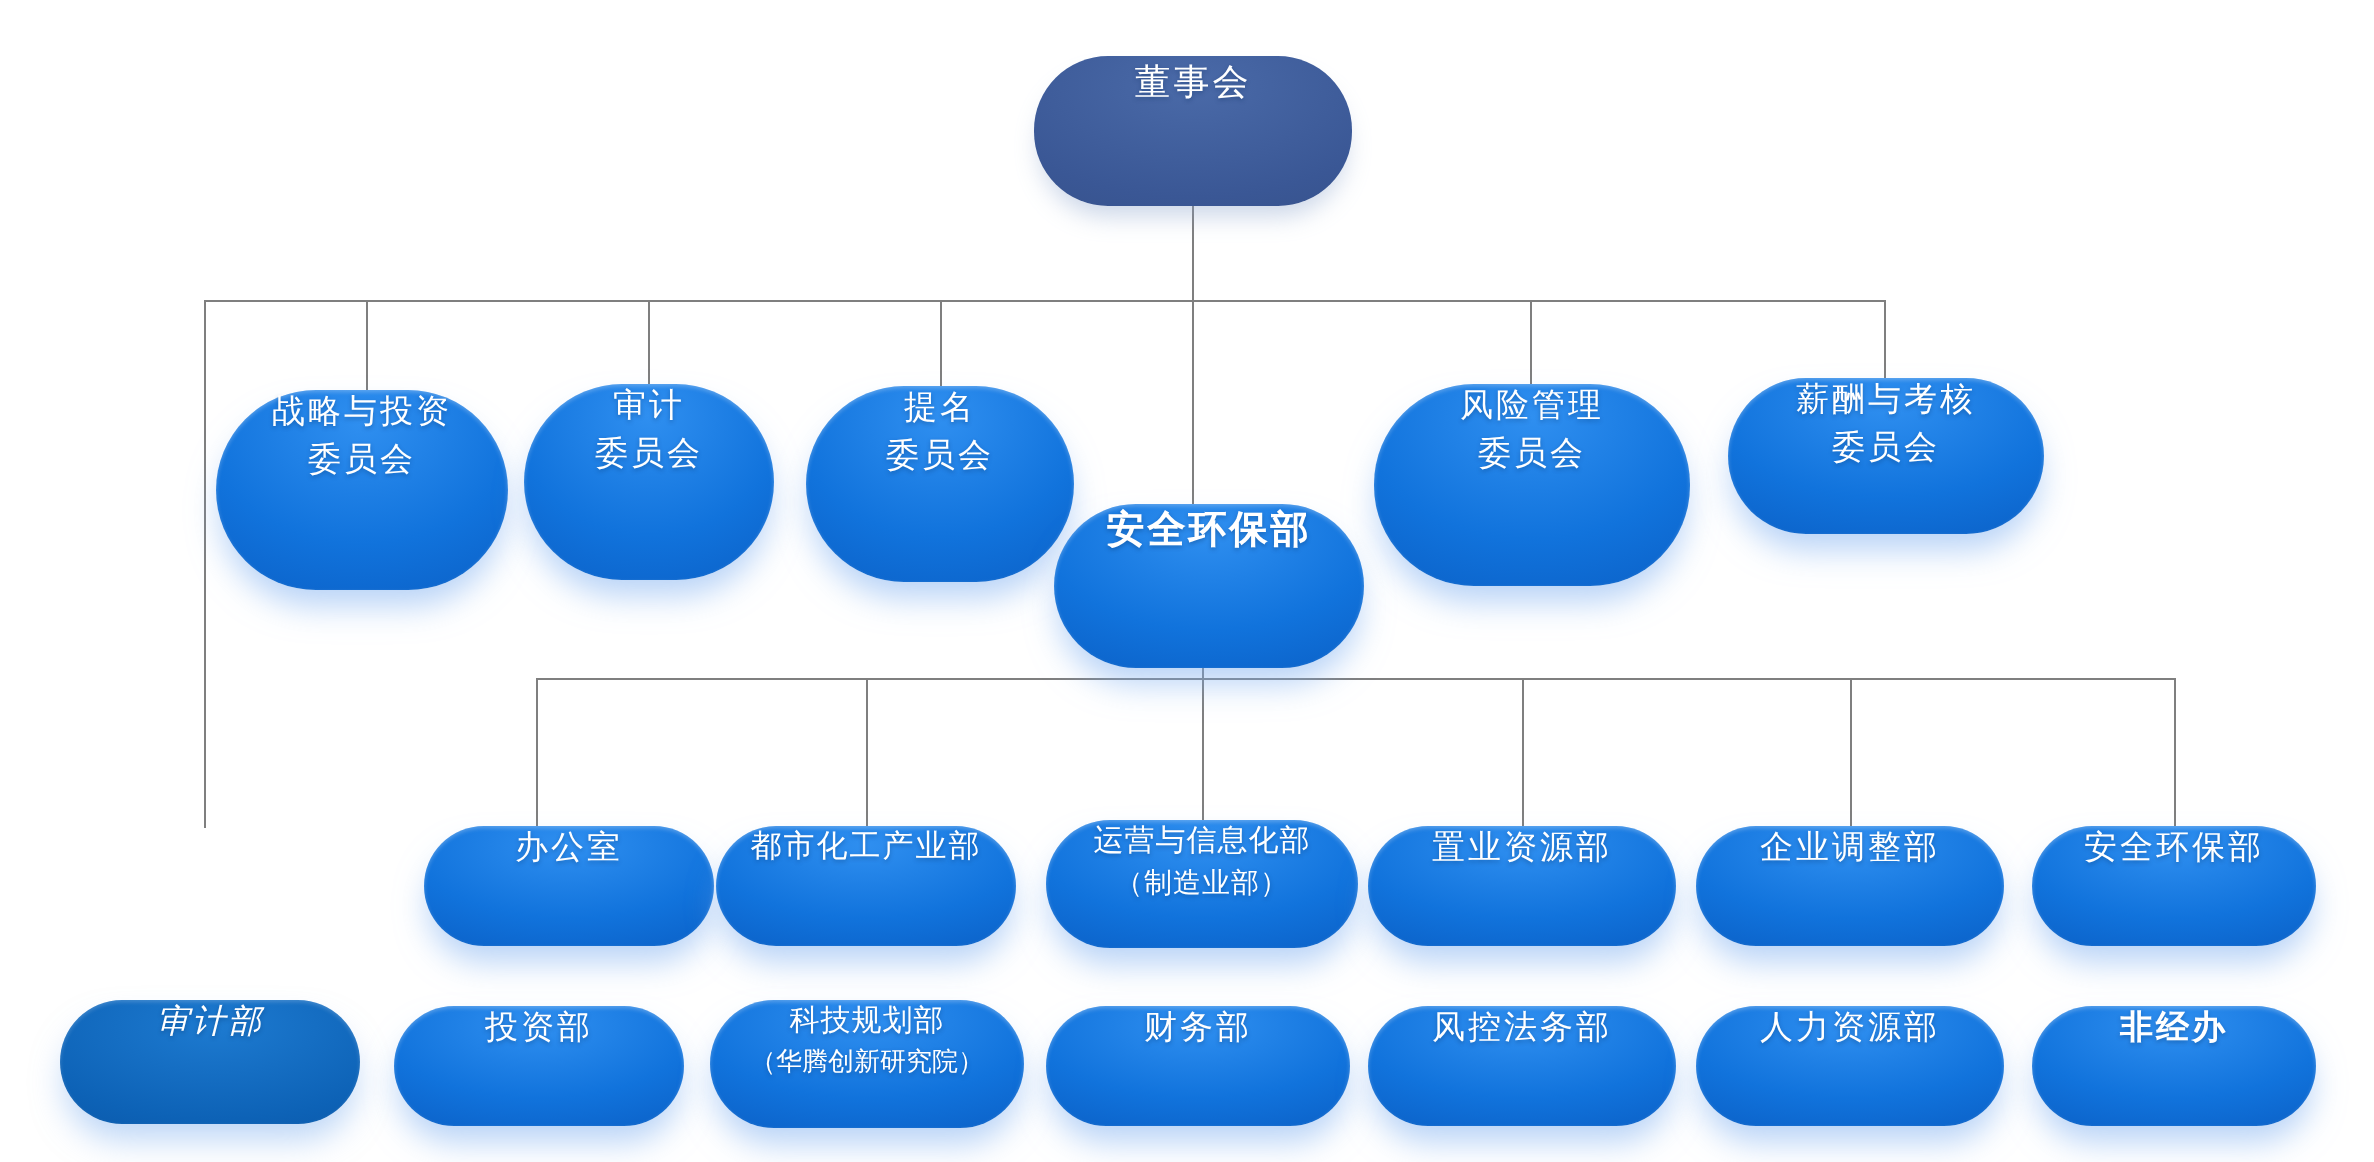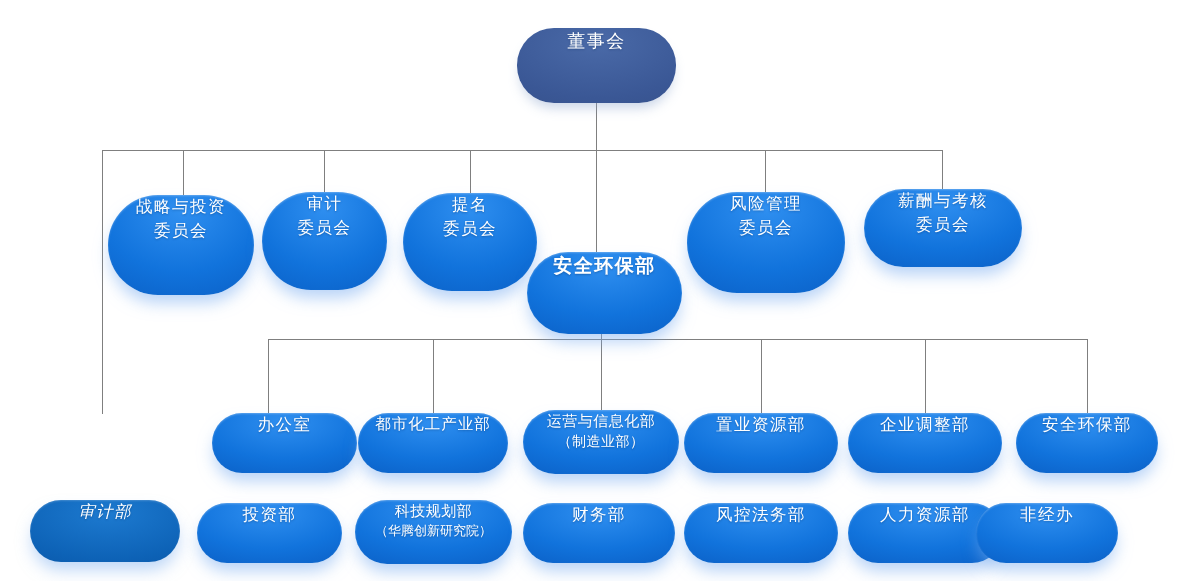--- a/index.html
+++ b/index.html
@@ -86,21 +86,21 @@
   #n-realty     { left: 684px;  top: 413px; width: 154px; height: 60px; border-radius: 30px; }
   #n-entadj     { left: 848px;  top: 413px; width: 154px; height: 60px; border-radius: 30px; }
   #n-safety     { left: 1016px; top: 413px; width: 142px; height: 60px; border-radius: 30px; }
   
   #n-auditd     { left: 30px;   top: 500px; width: 150px; height: 62px; border-radius: 31px; font-style: italic; }
   #n-invest     { left: 197px;  top: 503px; width: 145px; height: 60px; border-radius: 30px; }
   #n-techplan   { left: 355px;  top: 500px; width: 157px; height: 64px; border-radius: 32px; font-size: 15px; letter-spacing: 0.5px; }
   #n-finance    { left: 523px;  top: 503px; width: 152px; height: 60px; border-radius: 30px; }
   #n-risklegal  { left: 684px;  top: 503px; width: 154px; height: 60px; border-radius: 30px; }
   #n-hr         { left: 848px;  top: 503px; width: 154px; height: 60px; border-radius: 30px; }
-  #n-nonop      { left: 976px; top: 503px; width: 142px; height: 60px; border-radius: 30px; }
+  #n-nonop      { left: 1016px; top: 503px; width: 142px; height: 60px; border-radius: 30px; font-weight: bold; }
 </style>
 </head>
 <body>
 
 <div class="canvas">
 
   <div class="line v" style="left:596px; top:102px; height:48px;"></div>
   <div class="line h" style="left:102px; top:150px; width:841px;"></div>
   <div class="line v" style="left:102px; top:150px; height:264px;"></div>
   <div class="line v" style="left:183px; top:150px; height:46px;"></div>

